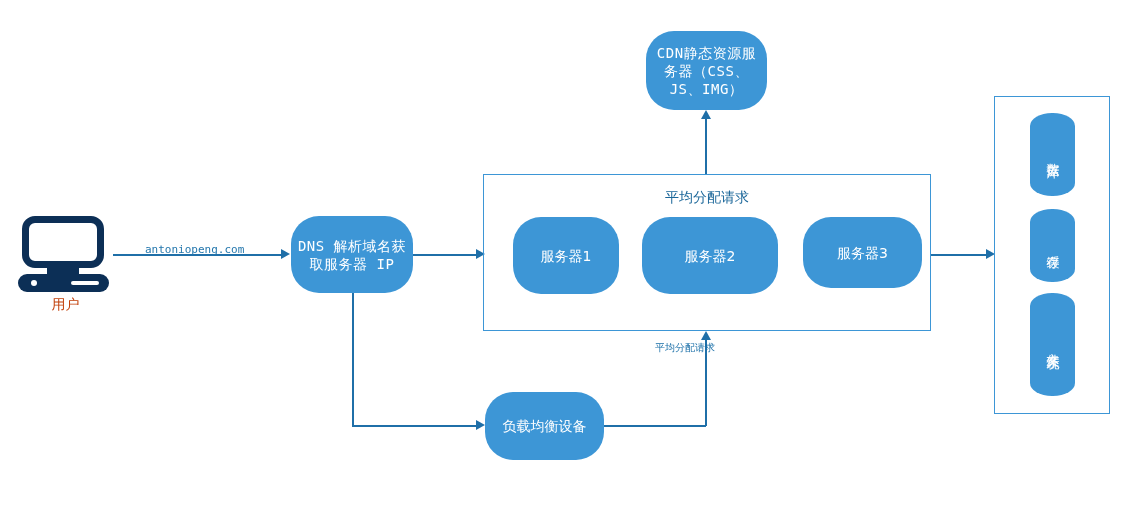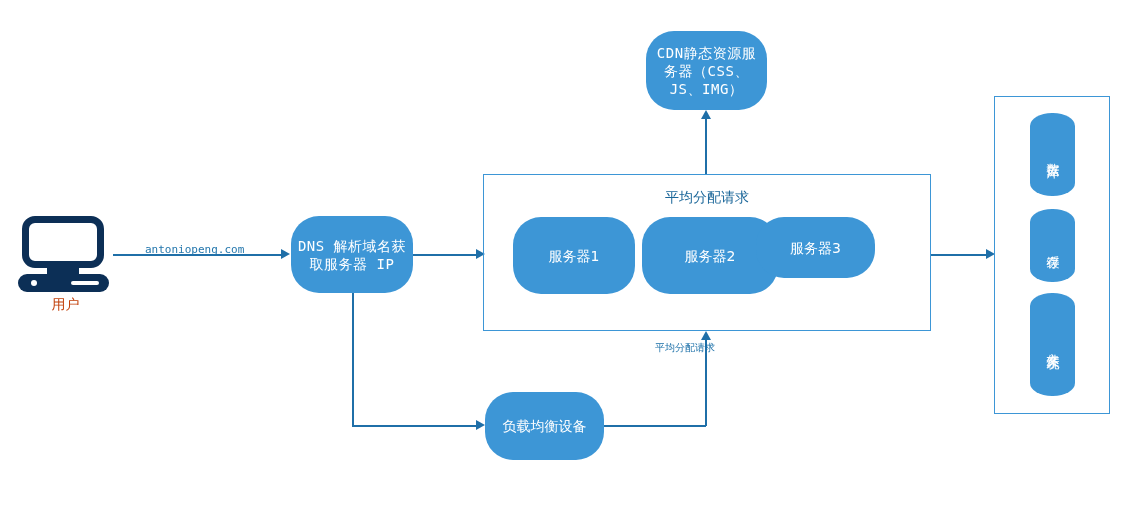--- a/index.html
+++ b/index.html
@@ -195,27 +195,27 @@
     <span>CDN静态资源服务器（CSS、JS、IMG）</span>
   </div>
 
   <div class="line v" style="left:705px; top:117px; height:57px;"></div>
   <div class="arrow up" style="left:701px; top:110px;"></div>
 
   <div class="container-box" style="left:483px; top:174px; width:448px; height:157px;">
     <div class="container-title">平均分配请求</div>
   </div>
 
-  <div class="node" style="left:513px; top:217px; width:122px; height:77px;">
+  <div class="node" style="left:513px; top:217px; width:106px; height:77px;">
     <span>服务器1</span>
   </div>
   <div class="node" style="left:642px; top:217px; width:136px; height:77px;">
     <span>服务器2</span>
   </div>
-  <div class="node" style="left:756px; top:217px; width:119px; height:61px;text-align:right;">
+  <div class="node" style="left:803px; top:217px; width:119px; height:71px;text-align:right;">
     <span>服务器3</span>
   </div>
 
   <div class="line h" style="left:931px; top:254px; width:58px;"></div>
   <div class="arrow right" style="left:986px; top:249px;"></div>
 
   <div class="node" style="left:485px; top:392px; width:119px; height:68px;">
     <span>负载均衡设备</span>
   </div>
 

